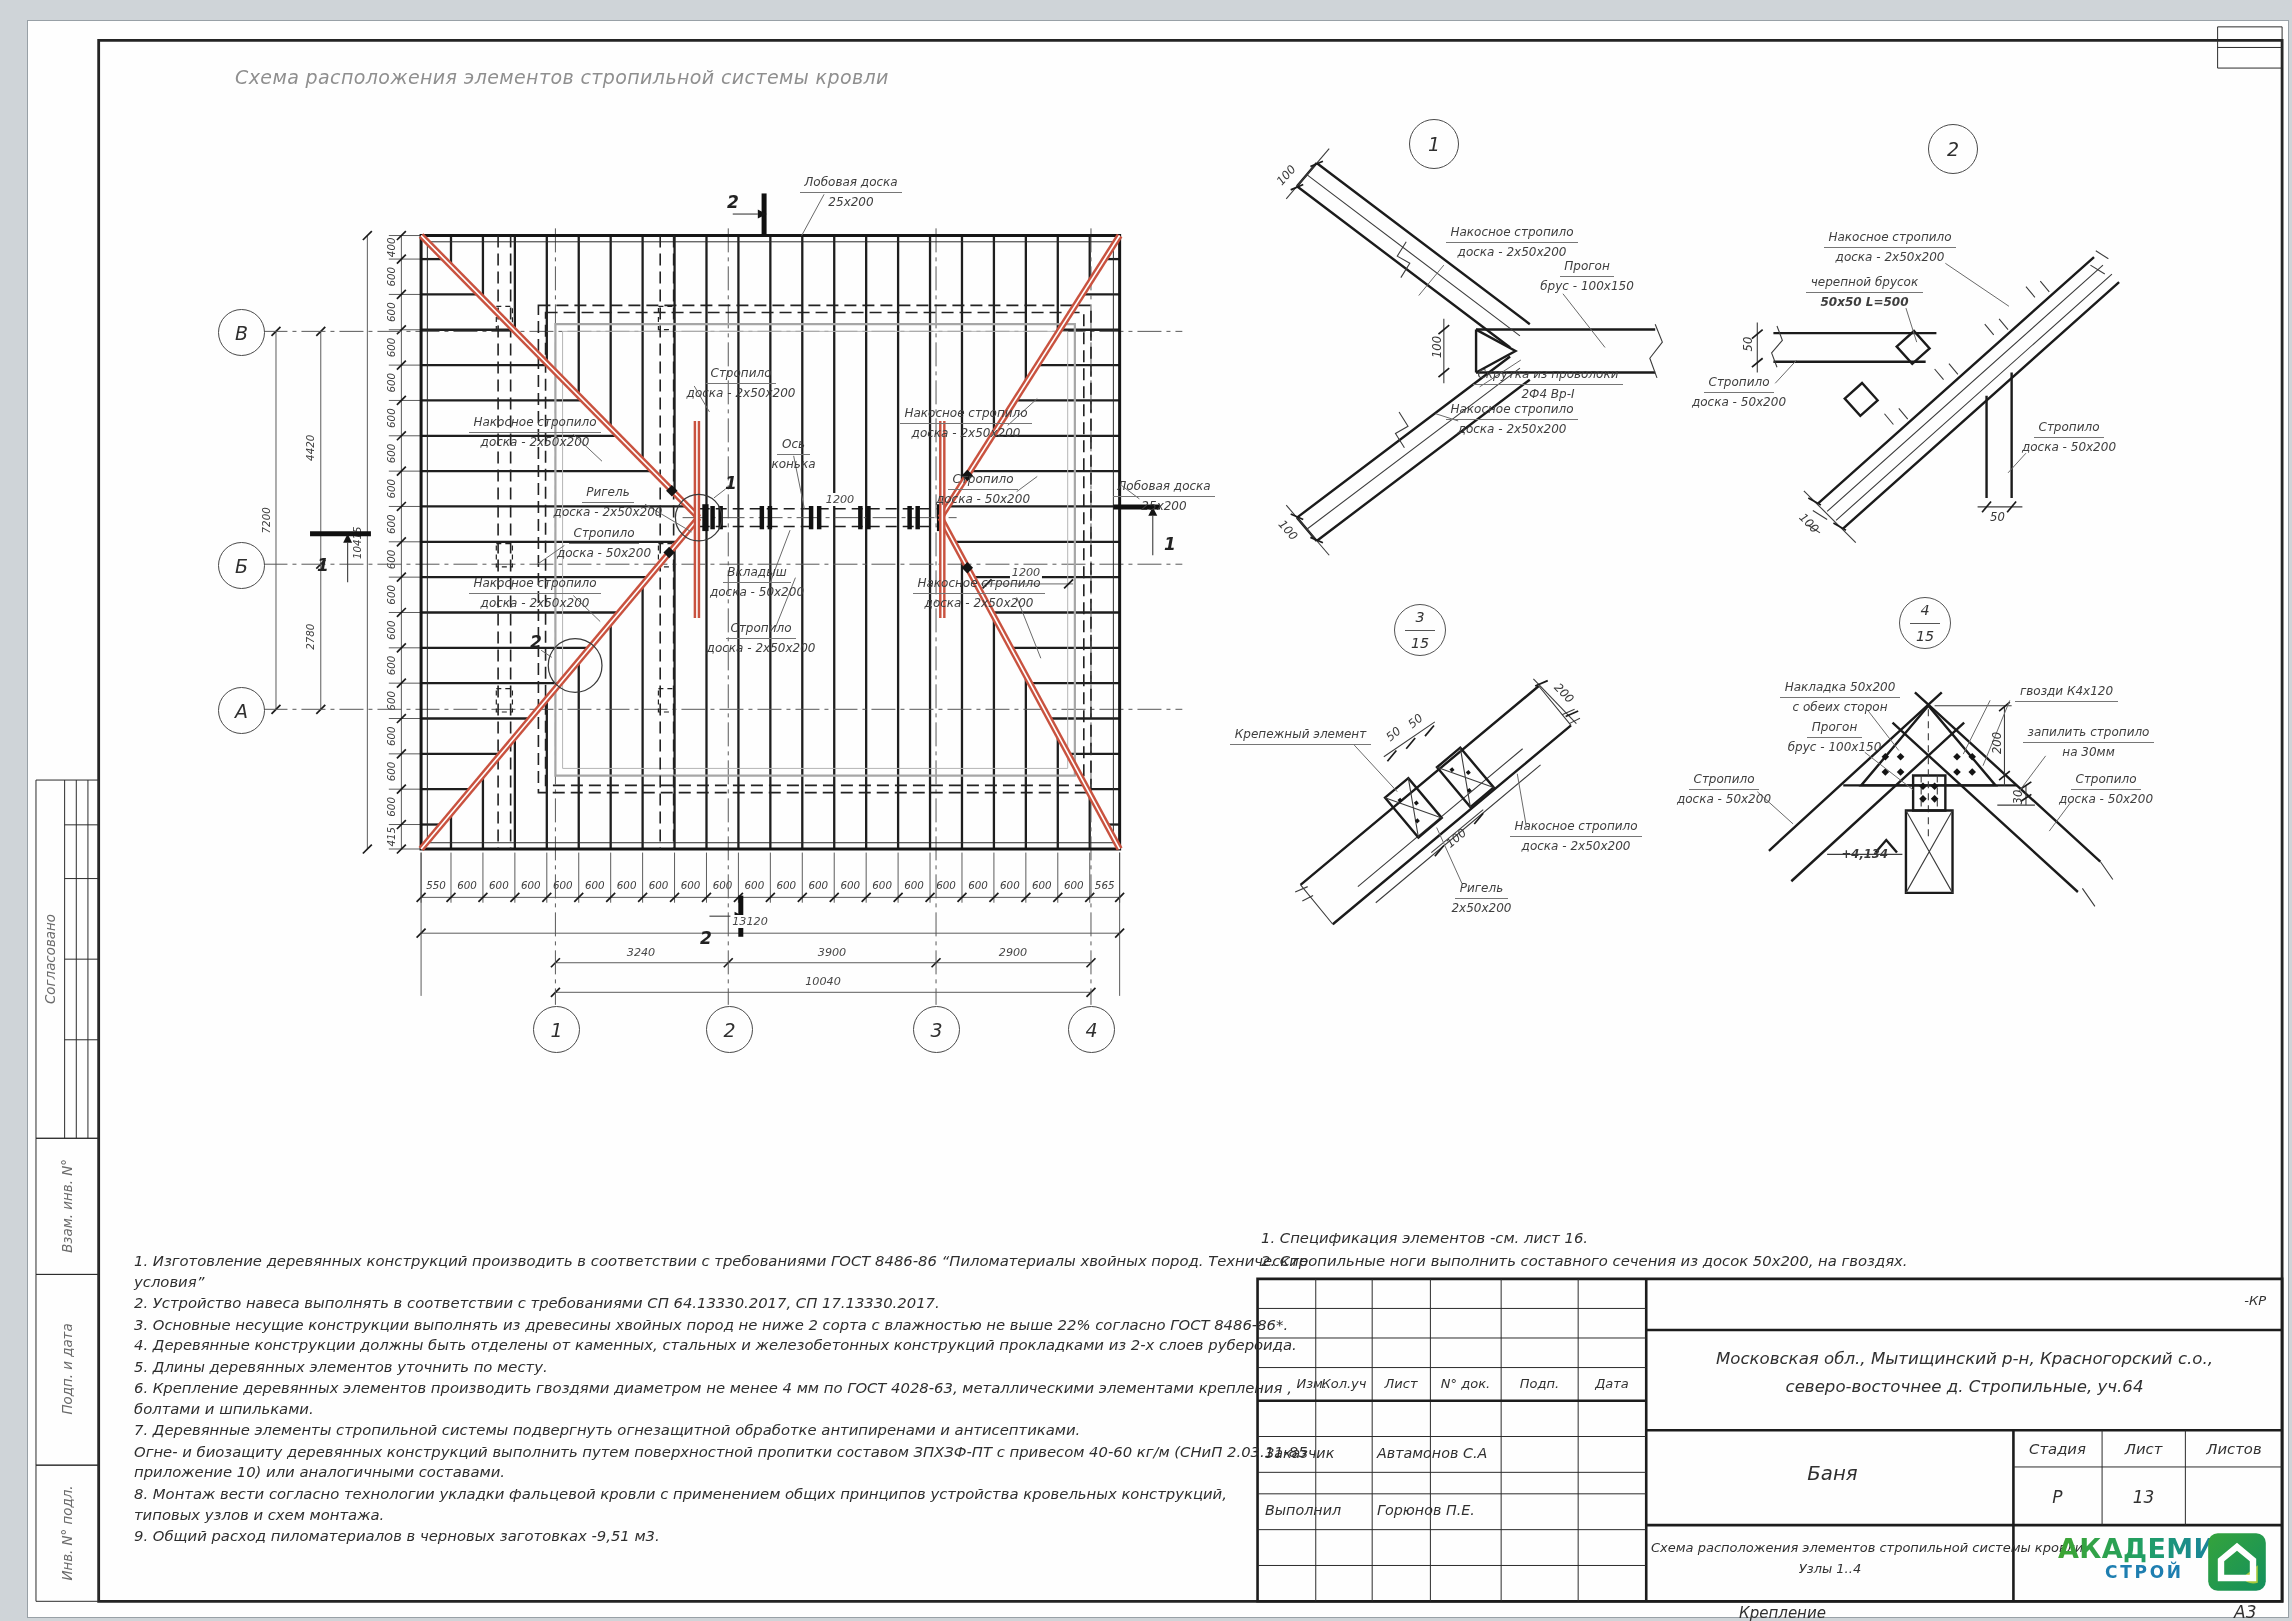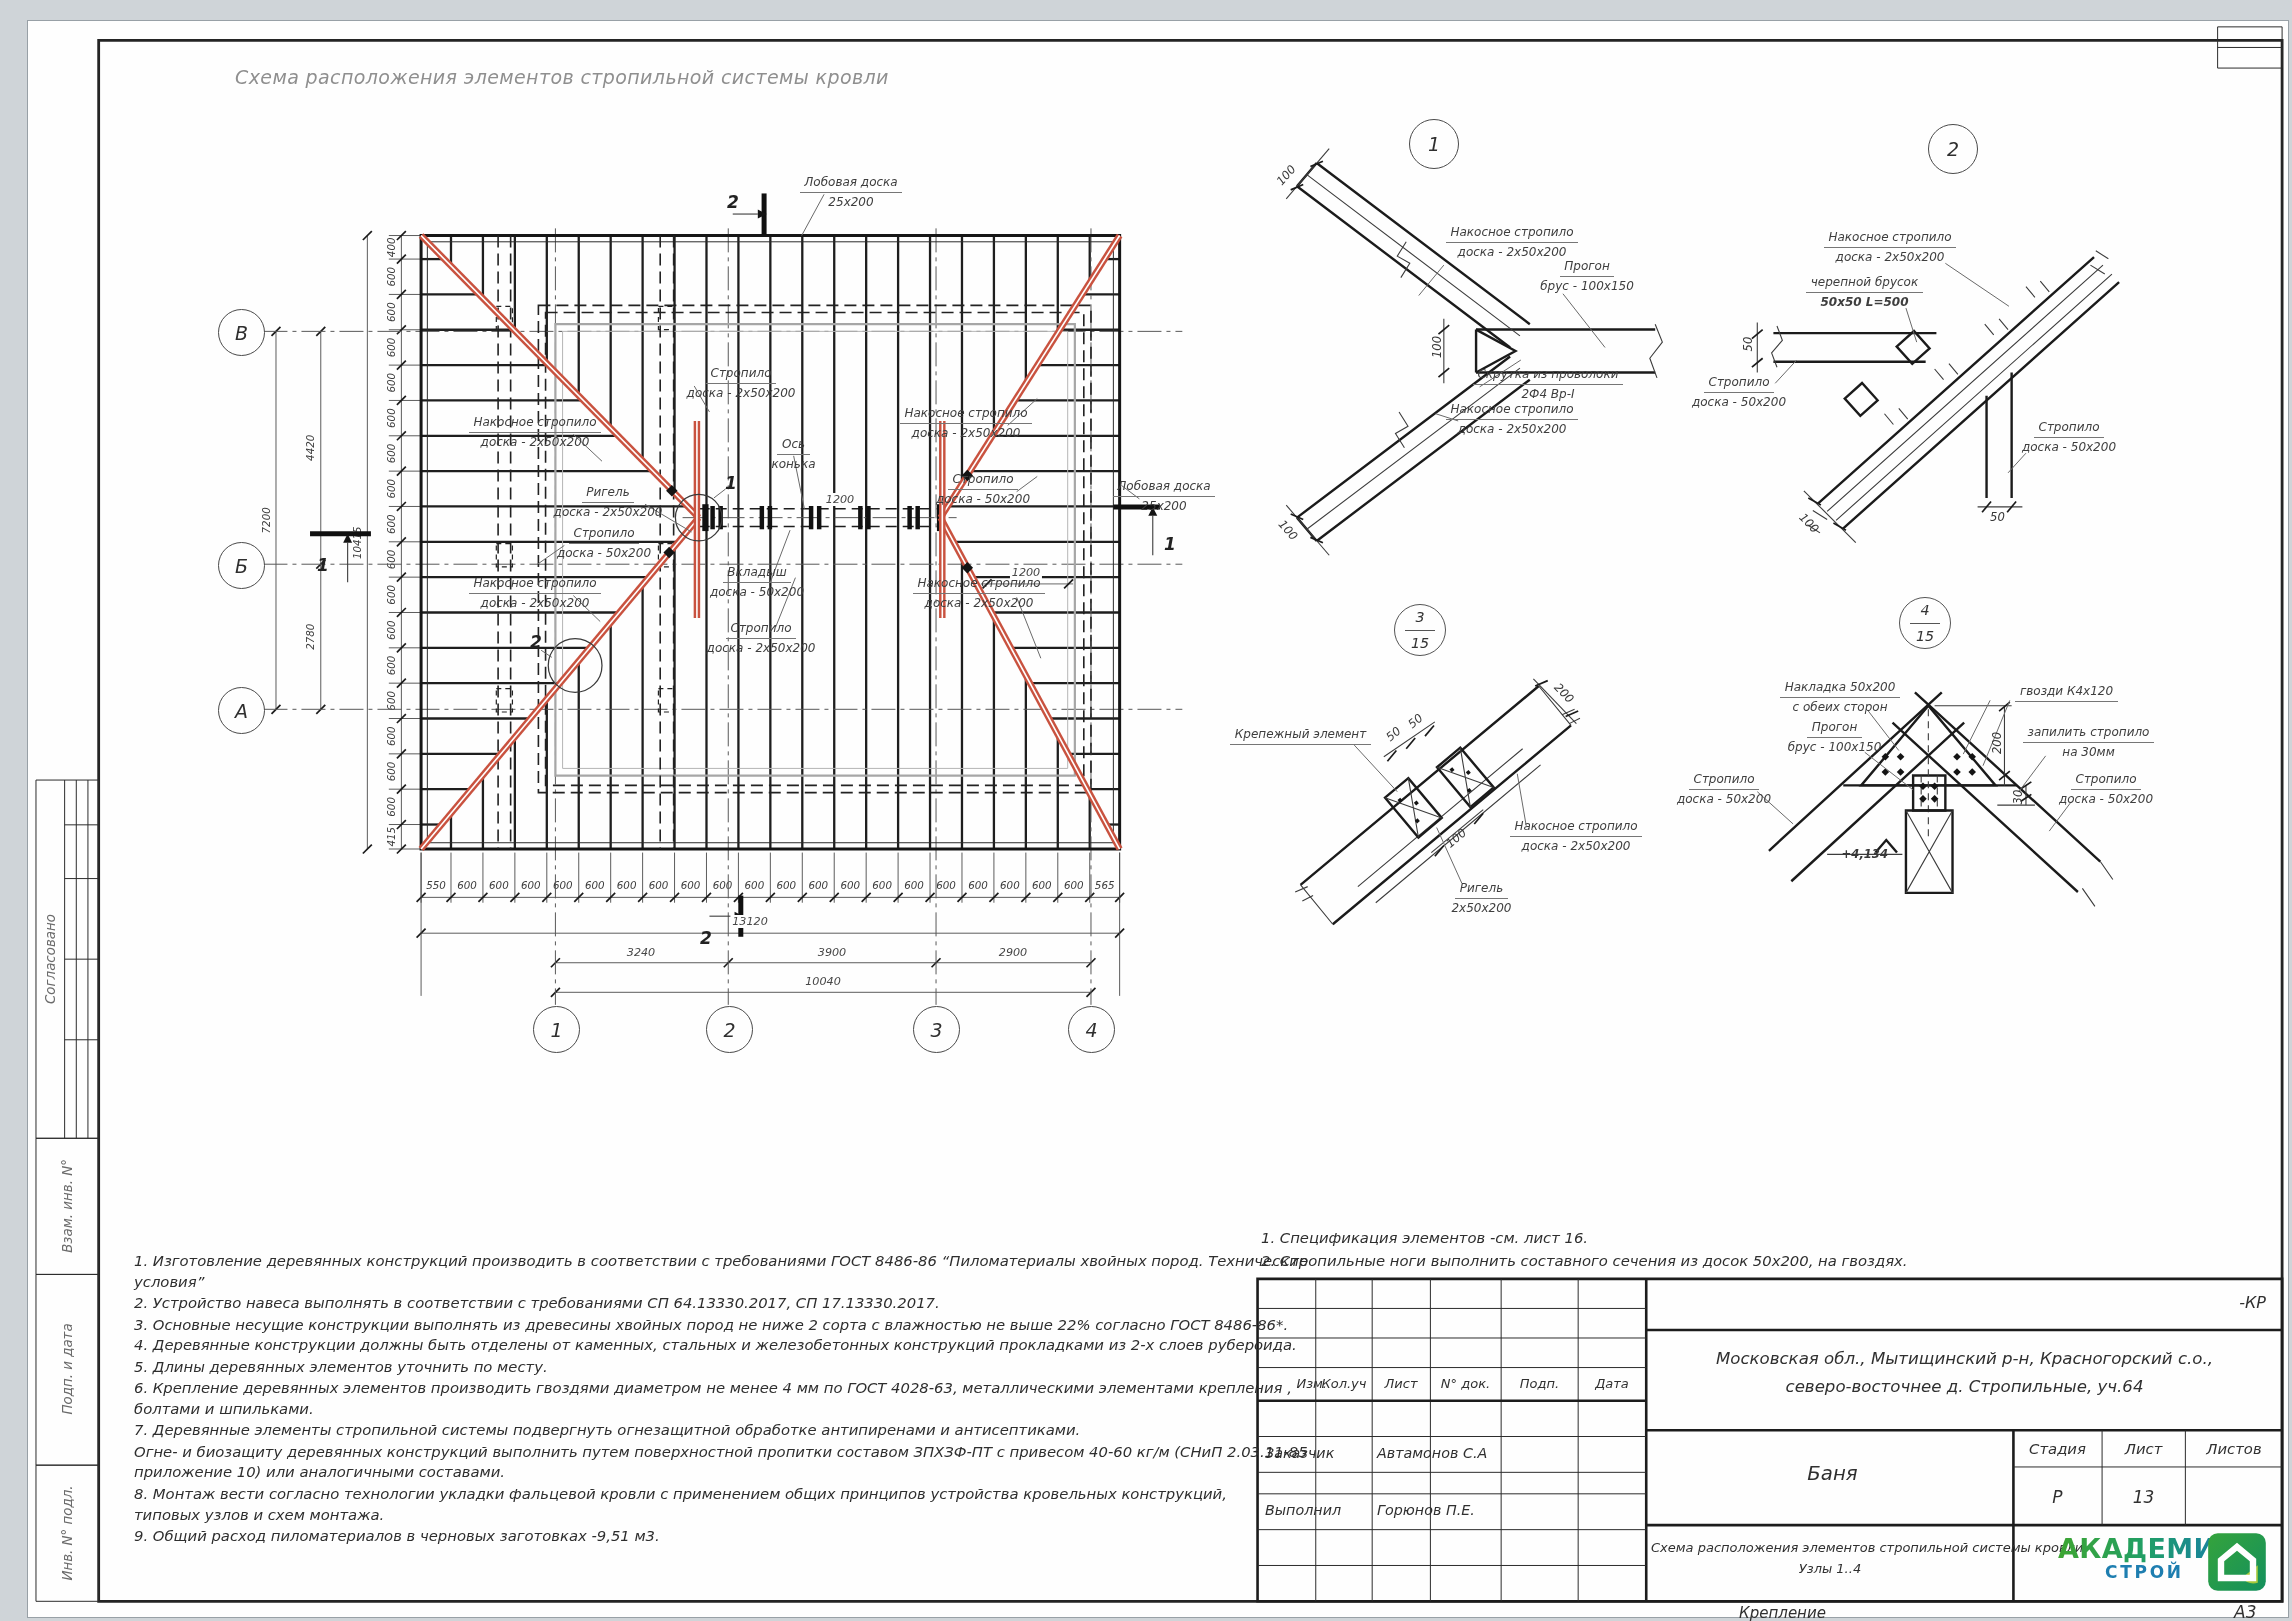--- a/index.html
+++ b/index.html
@@ -638,21 +638,21 @@
   <div>
     <div class="note" style="left:1261px;top:1229px;">1. Спецификация элементов -см. лист 16.</div>
     <div class="note" style="left:1261px;top:1252px;">2. Стропильные ноги выполнить составного сечения из досок 50х200, на гвоздях.</div>
   </div>
 
   <div class="vert" style="left:50px;top:959px;">Согласовано</div>
   <div class="vert" style="left:67px;top:1206px;">Взам. инв. N°</div>
   <div class="vert" style="left:67px;top:1369px;">Подп. и дата</div>
   <div class="vert" style="left:67px;top:1533px;">Инв. N° подл.</div>
 
-  <div class="tbt" style="left:2087px;top:1293px;width:179px;text-align:right;font-size:16px;">-КР</div>
+  <div class="tbt" style="left:2087px;top:1293px;width:179px;text-align:right;font-size:13px;">-КР</div>
   <div class="tbt ctr" style="left:1257px;top:1376px;width:70px;font-size:13px;text-align:right;">Изм.</div>
   <div class="tbt ctr" style="left:1316px;top:1376px;width:56px;font-size:13px;">Кол.уч</div>
   <div class="tbt ctr" style="left:1372px;top:1376px;width:58px;font-size:13px;">Лист</div>
   <div class="tbt ctr" style="left:1430px;top:1376px;width:71px;font-size:13px;">N° док.</div>
   <div class="tbt ctr" style="left:1501px;top:1376px;width:77px;font-size:13px;">Подп.</div>
   <div class="tbt ctr" style="left:1578px;top:1376px;width:68px;font-size:13px;">Дата</div>
   <div class="tbt" style="left:1265px;top:1445px;font-size:14.3px;">Заказчик</div>
   <div class="tbt" style="left:1377px;top:1445px;font-size:14.3px;">Автамонов С.А</div>
   <div class="tbt" style="left:1265px;top:1502px;font-size:14.3px;">Выполнил</div>
   <div class="tbt" style="left:1377px;top:1502px;font-size:14.3px;">Горюнов П.Е.</div>

